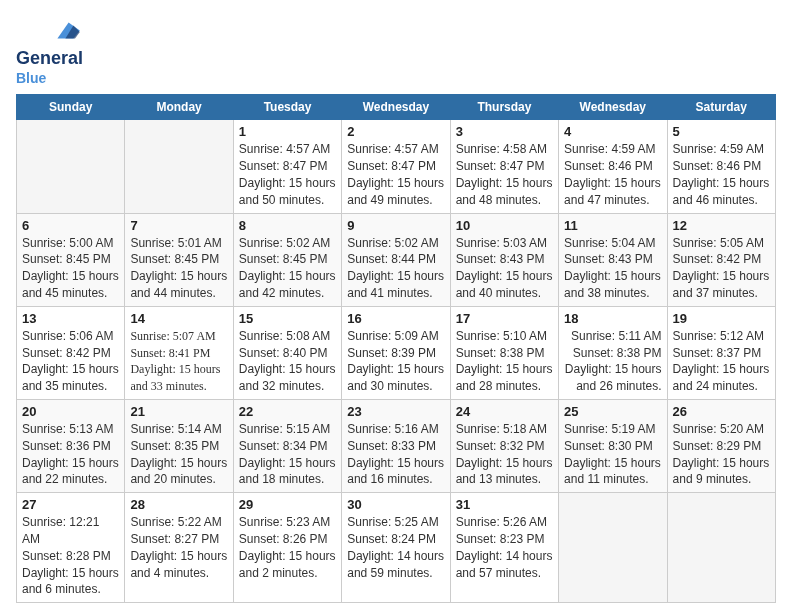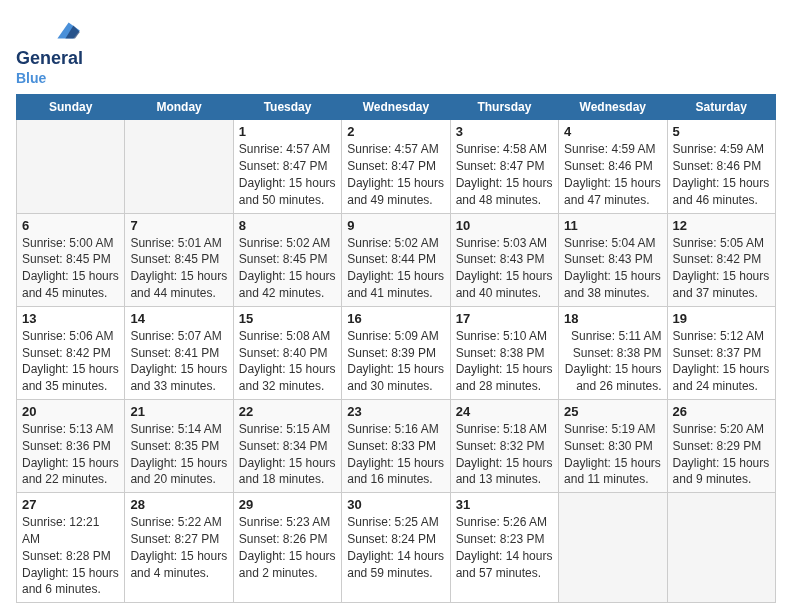--- a/index.html
+++ b/index.html
@@ -201,21 +201,21 @@
       <tr>
         <td>
           <span class="day-number">13</span>
           <div class="day-info" style="white-space: pre-line;">Sunrise: 5:06 AM
 Sunset: 8:42 PM
 Daylight: 15 hours
 and 35 minutes.</div>
         </td>
         <td>
           <span class="day-number">14</span>
-          <div class="day-info" style="white-space: pre-line;">Sunrise: 5:07 AM
+          <div class="day-info" style="white-space: pre-line; font-family: Liberation Serif, serif;">Sunrise: 5:07 AM
 Sunset: 8:41 PM
 Daylight: 15 hours
 and 33 minutes.</div>
         </td>
         <td>
           <span class="day-number">15</span>
           <div class="day-info" style="white-space: pre-line;">Sunrise: 5:08 AM
 Sunset: 8:40 PM
 Daylight: 15 hours
 and 32 minutes.</div>

